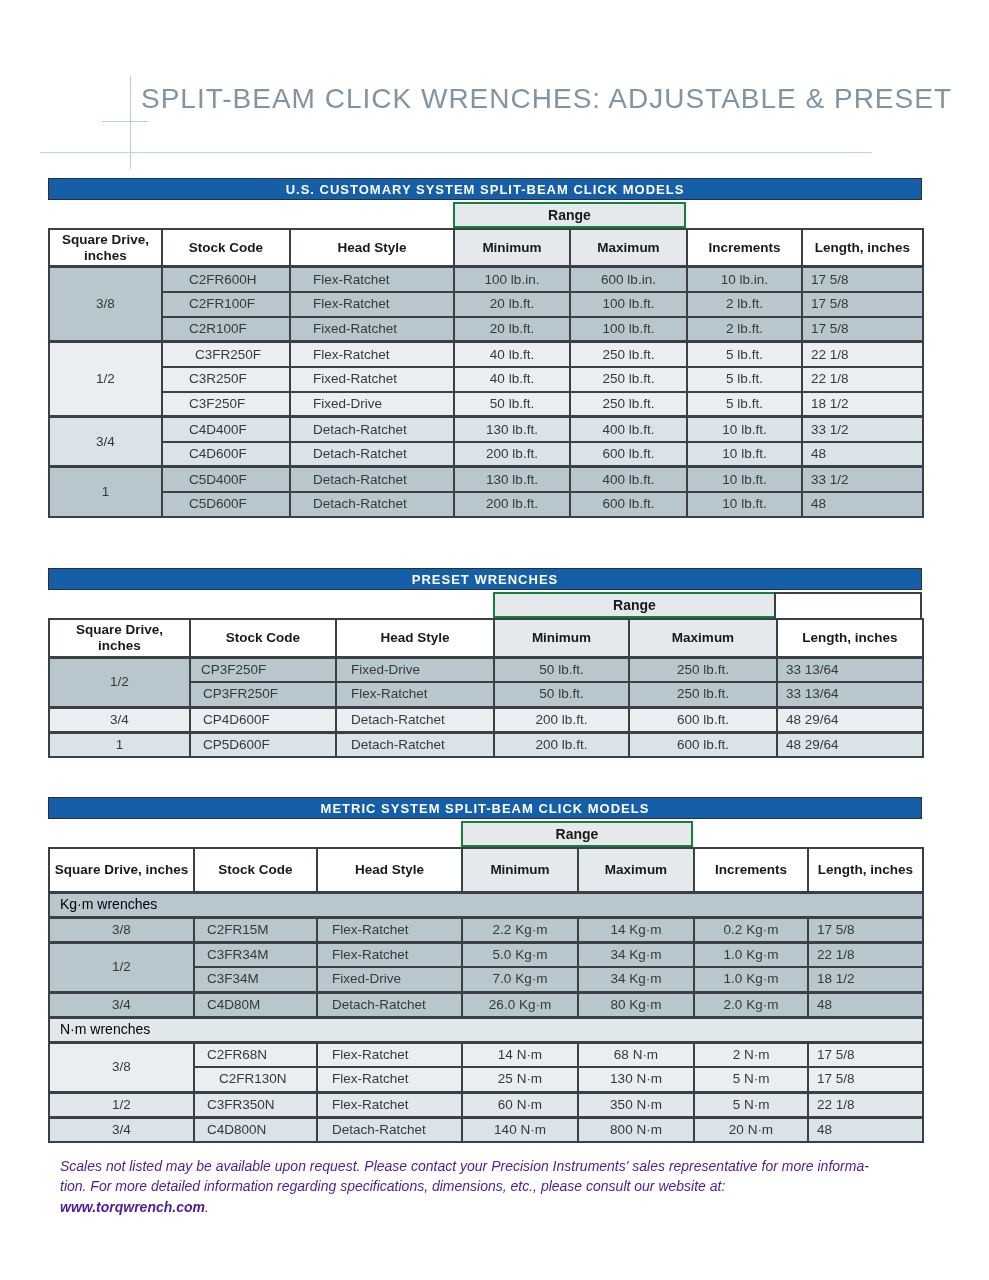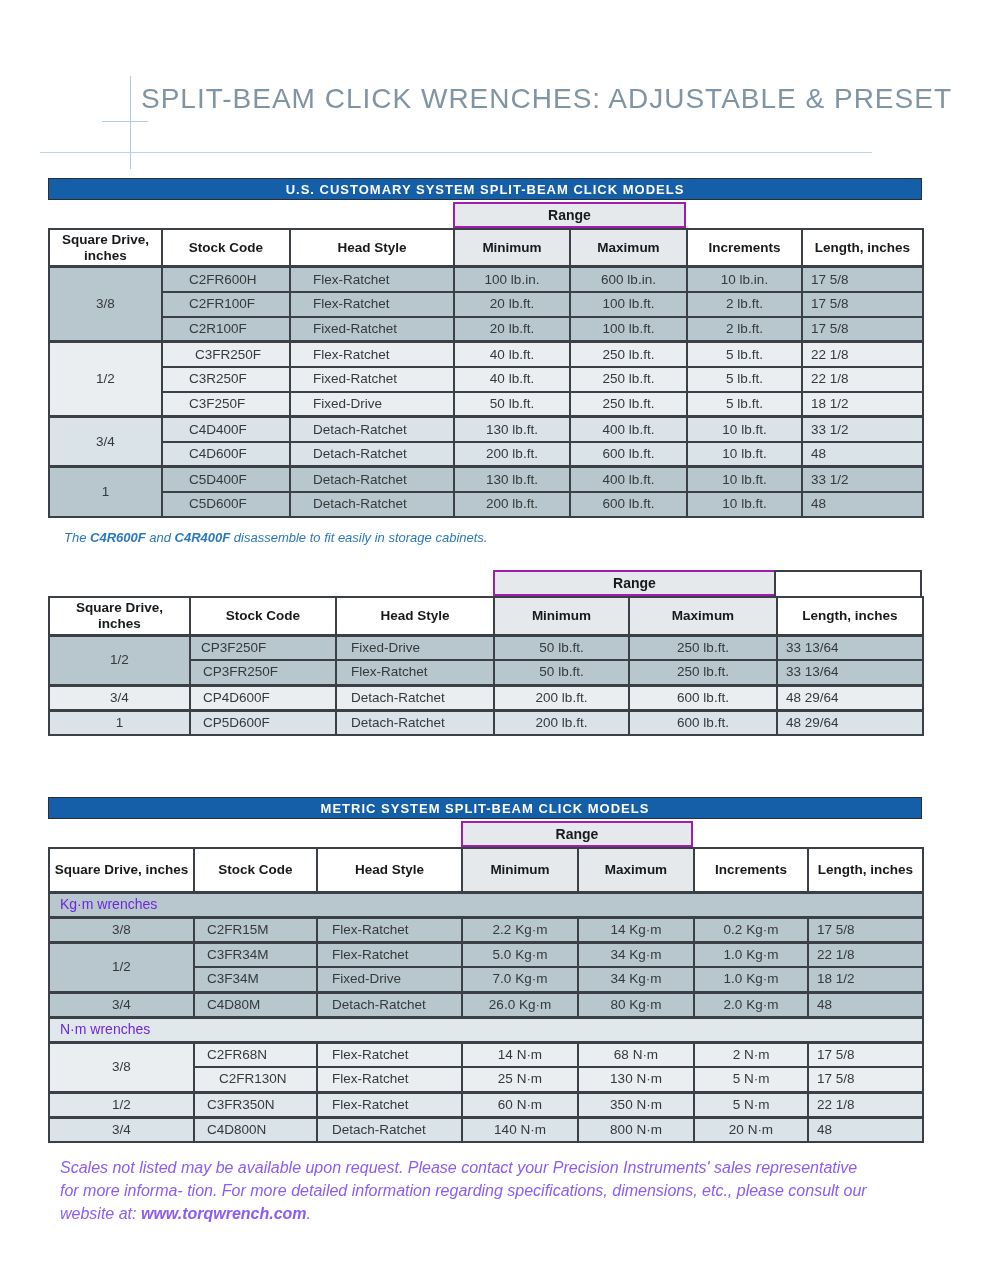--- a/index.html
+++ b/index.html
@@ -25,21 +25,21 @@
   .tbl { position:absolute; left:48px; width:946px; }
   .bar {
     height:22px; width:874px; background:#145fa7;
     color:#ffffff; font-weight:700; font-size:13px; letter-spacing:1px;
     display:flex; align-items:center; justify-content:center;
     border:1px solid #2b2f33;
   }
   .range-row { position:relative; height:28px; width:874px; }
   .range-cell {
     position:absolute; top:2px; height:26px;
-    background:#e6e9eb; border:2px solid #a21caf;
+    background:#e6e9eb; border:2px solid #15803d;
     display:flex; align-items:center; justify-content:center;
     font-weight:700; font-size:14px; color:#17191b;
   }
   .range-empty {
     position:absolute; top:2px; height:26px;
     background:#ffffff; border:2px solid #3a4045; border-bottom:none;
   }
   table { border-collapse:collapse; table-layout:fixed; width:874px; }
   th, td {
     border:2px solid #3a4045;
@@ -49,37 +49,37 @@
   th {
     font-weight:700; color:#17191b; text-align:center;
     background:#ffffff; white-space:normal; padding:2px 4px;
   }
   th.gray { background:#e6e9eb; }
   td { height:25px; color:#35393c; text-align:center; padding:0 4px; }
   td.al { text-align:left; }
   tr.grp-top > td, tr.grp-top > th { border-top:3px solid #3a4045; }
   td.section-label {
     text-align:left; padding-left:10px;
-    font-size:14px; color:#6d28d9; font-weight:400;
+    font-size:14px; color:#000000; font-weight:400;
   }
   
   .sh-dark { background:#b7c7cd; }
   .sh-light{ background:#eaeef1; }
   .sh-mid  { background:#d9e3e8; }
   .sh-mid2 { background:#e1e8ec; }
 
   
   .us-note {
     position:absolute; left:64px; top:530px;
     font-size:13px; font-style:italic; color:#2879be;
   }
   .us-note b { font-weight:700; }
   .footer-note {
     position:absolute; left:60px; top:1156px; width:818px;
-    font-size:16px; font-style:italic; color:#8b5cf6; line-height:1.45;
+    font-size:14px; font-style:italic; color:#4c1d95; line-height:1.45;
   }
   .footer-note b { font-weight:700; }
 </style>
 </head>
 <body>
 
 <div class="page">
 
   <span class="deco-v"></span>
   <span class="deco-h-s"></span>
@@ -195,20 +195,21 @@
             <td class="sh-dark al" style="padding-left: 22px;">Detach-Ratchet</td>
             <td class="sh-dark">200 lb.ft.</td>
             <td class="sh-dark">600 lb.ft.</td>
             <td class="sh-dark">10 lb.ft.</td>
             <td class="sh-dark al" style="padding-left: 8px;">48</td>
           </tr>
         </tbody>
       </table>
     </div>
   <div class="tbl" style="top:568px;">
+      <div class="bar">PRESET WRENCHES</div>
       <div class="range-row">
         <div class="range-cell" style="left: 445px; width: 283px;">Range</div>
         <div class="range-empty" style="left: 726px; width: 148px;"></div>
       </div>
       <table>
         <colgroup>
           <col style="width: 141px;">
           <col style="width: 146px;">
           <col style="width: 158px;">
           <col style="width: 135px;">
@@ -360,22 +361,19 @@
             <td class="sh-mid al" style="padding-left: 14px;">Detach-Ratchet</td>
             <td class="sh-mid">140 N·m</td>
             <td class="sh-mid">800 N·m</td>
             <td class="sh-mid">20 N·m</td>
             <td class="sh-mid al" style="padding-left: 8px;">48</td>
           </tr>
         </tbody>
       </table>
     </div>
 
-  <p class="us-note">
-    <span>The </span><b>C4R600F</b><span> and </span><b>C4R400F</b><span> disassemble to fit easily in storage cabinets.</span>
-  </p>
 
   <p class="footer-note">
     <span>Scales not listed may be available upon request. Please contact your Precision Instruments' sales representative for more informa-</span>
     <span>tion. For more detailed information regarding specifications, dimensions, etc., please consult our website at: </span><b>www.torqwrench.com</b><span>.</span>
   </p>
 
 </div>
 
 </body></html>

